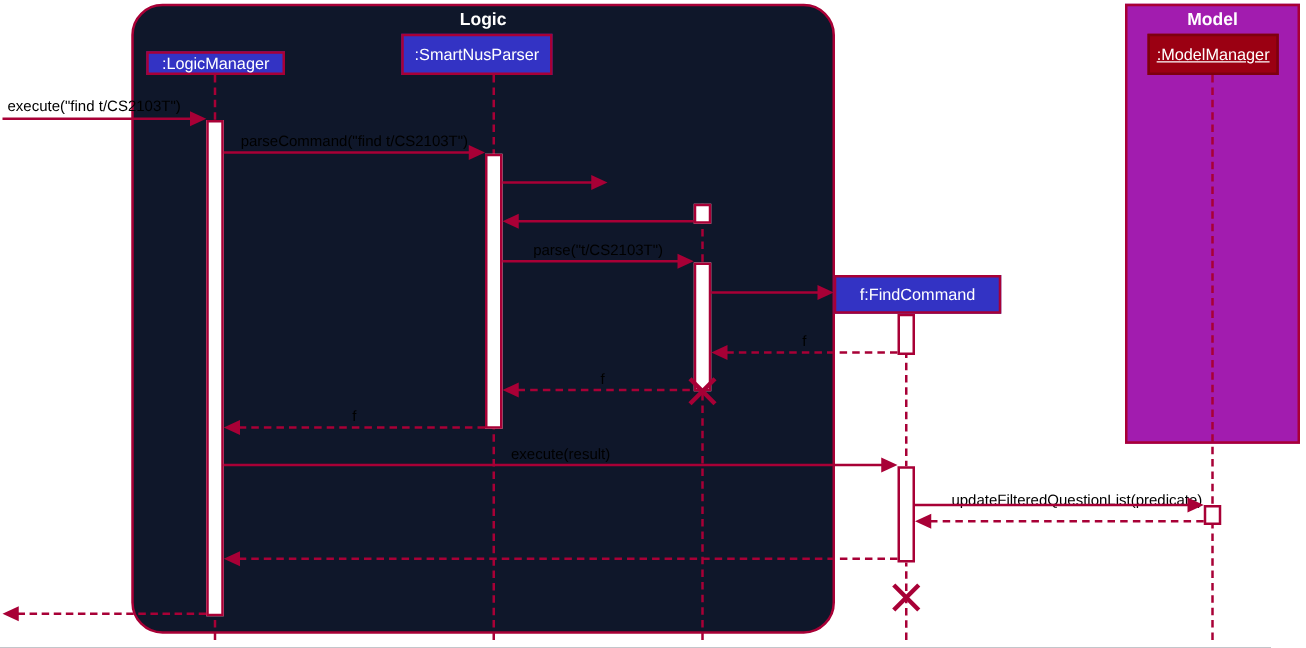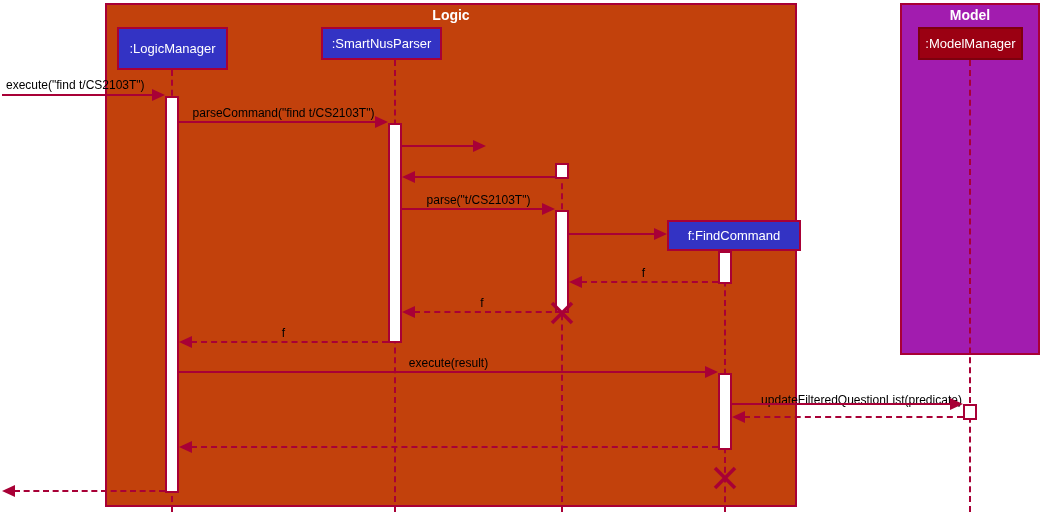--- a/index.html
+++ b/index.html
@@ -3,21 +3,21 @@
 <meta charset="utf-8">
 <style>
   * { margin: 0; padding: 0; box-sizing: border-box; }
   body { background: #ffffff; font-family: "Liberation Sans", sans-serif; }
   .canvas {
     position: relative; width: 1045px; height: 518px;
     background: #ffffff; overflow: hidden;
   }
   
   .frame { position: absolute; border: 2px solid #A80036; }
-  .frame-logic { left: 105px; top: 3px; width: 692px; height: 504px; background: #c2410c; }
+  .frame-logic { left: 105px; top: 3px; width: 563px; height: 504px; background: #0f172a; border-radius: 25px; }
   .frame-model { left: 900px; top: 3px; width: 140px; height: 352px; background: #a21caf; }
   .frame-title {
     position: absolute; top: 2px; left: 0; width: 100%;
     text-align: center; color: #ffffff; font-weight: bold; font-size: 14px;
   }
   
   .lifeline { position: absolute; width: 0; border-left: 2px dashed #A80036; }
   
   .activation { position: absolute; width: 14px; background: #ffffff; border: 2px solid #A80036; }
   
@@ -119,26 +119,26 @@
   <div class="mline dashed" style="left:191px; top:446px; width:527px;"></div>
 
   <svg class="destroy" style="left:712px; top:465px;" viewBox="0 0 26 26">
     <line x1="3" y1="3" x2="23" y2="23" stroke="#A80036" stroke-width="3.5"></line>
     <line x1="23" y1="3" x2="3" y2="23" stroke="#A80036" stroke-width="3.5"></line>
   </svg>
 
   <div class="ahead left" style="left:2px; top:485px;"></div>
   <div class="mline dashed" style="left:14px; top:490px; width:151px;"></div>
 
-  <div class="participant" style="left:117px; top:27px; width:111px; height:43px;align-items:center;">
+  <div class="participant" style="left:117px; top:41px; width:111px; height:19px;align-items:center;">
     <span>:LogicManager</span>
   </div>
   <div class="participant" style="left:321px; top:27px; width:121px; height:33px;">
     <span>:SmartNusParser</span>
   </div>
   <div class="participant" style="left:667px; top:220px; width:134px; height:31px;">
     <span>f:FindCommand</span>
   </div>
-  <div class="participant dark-red" style="left:918px; top:27px; width:105px; height:33px;">
+  <div class="participant dark-red" style="left:918px; top:27px; width:105px; height:33px;text-decoration:underline;">
     <span>:ModelManager</span>
   </div>
 
 </div>
 
 </body></html>

